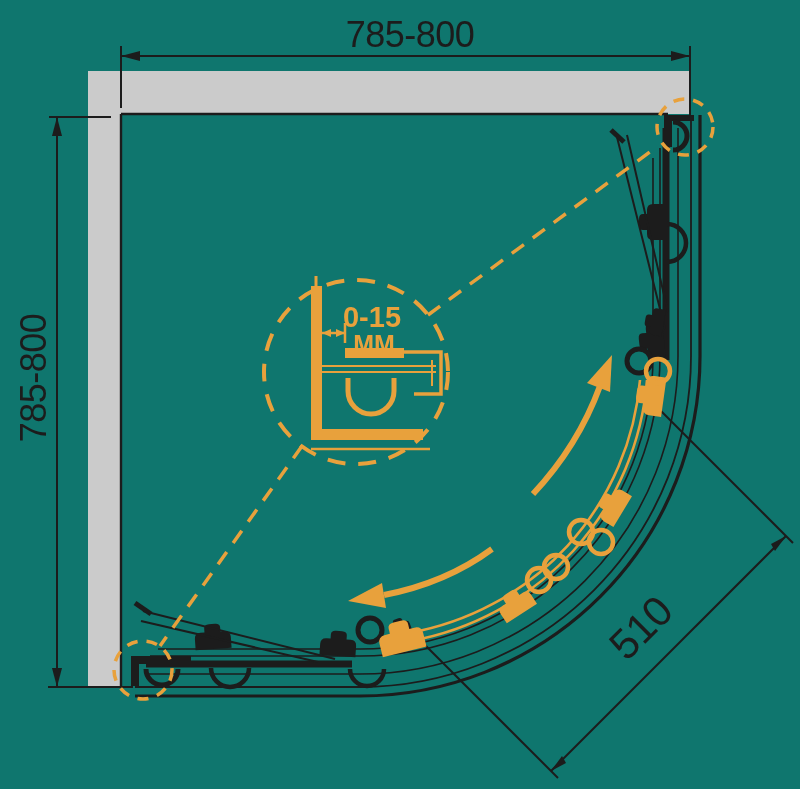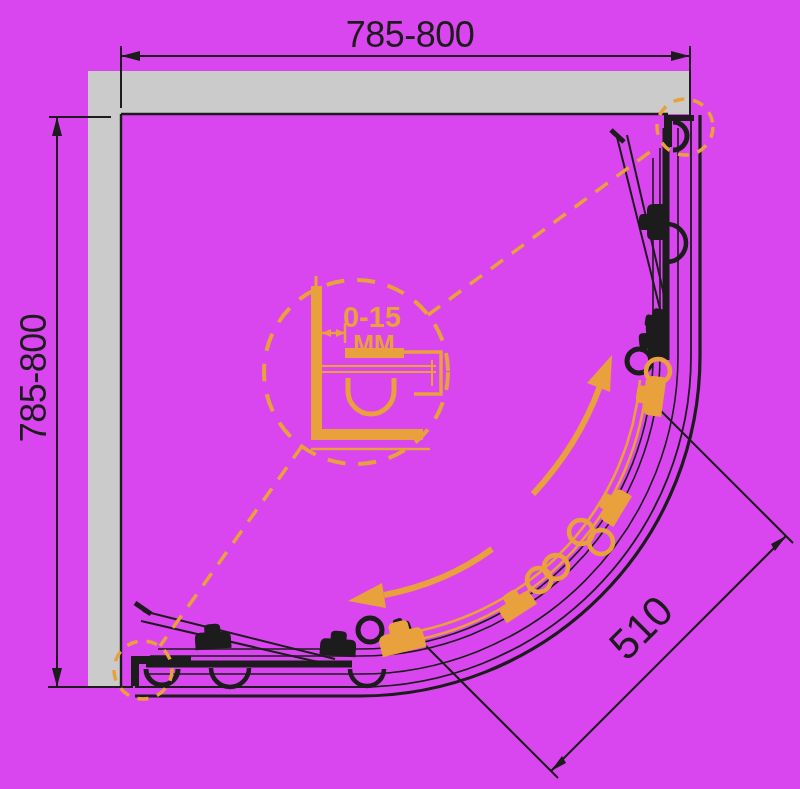--- a/index.html
+++ b/index.html
@@ -1,16 +1,16 @@
 <!DOCTYPE html>
 <html><head>
 <meta charset="utf-8">
 <style>
   html,body{margin:0;padding:0;background:#ffffff;}
-  .stage{position:relative;width:800px;height:789px;background:#d946ef;overflow:hidden;
+  .stage{position:relative;width:800px;height:789px;background:#0f766e;overflow:hidden;
          font-family:"Liberation Sans", sans-serif;}
   svg{position:absolute;inset:0;}
   text{font-family:"Liberation Sans", sans-serif;}
   .dim-text{fill:#1c1c1c;letter-spacing:-0.5px;}
   .detail-text{fill:#e8a13c;font-weight:bold;}
 </style>
 </head>
 <body>
 
 <div class="stage">

